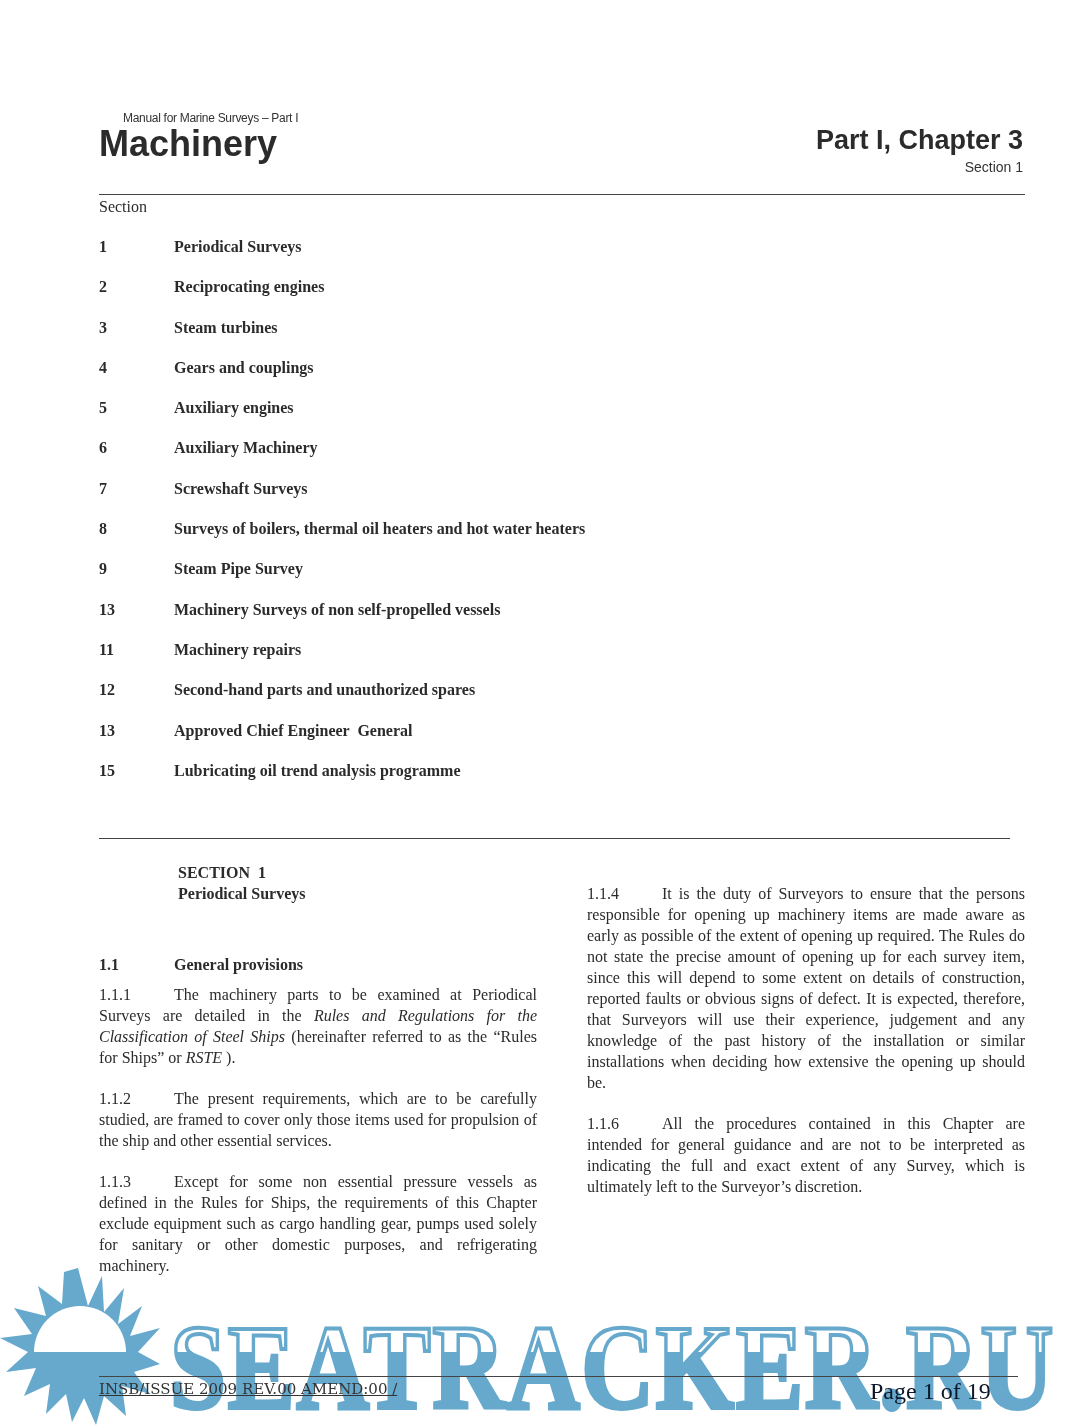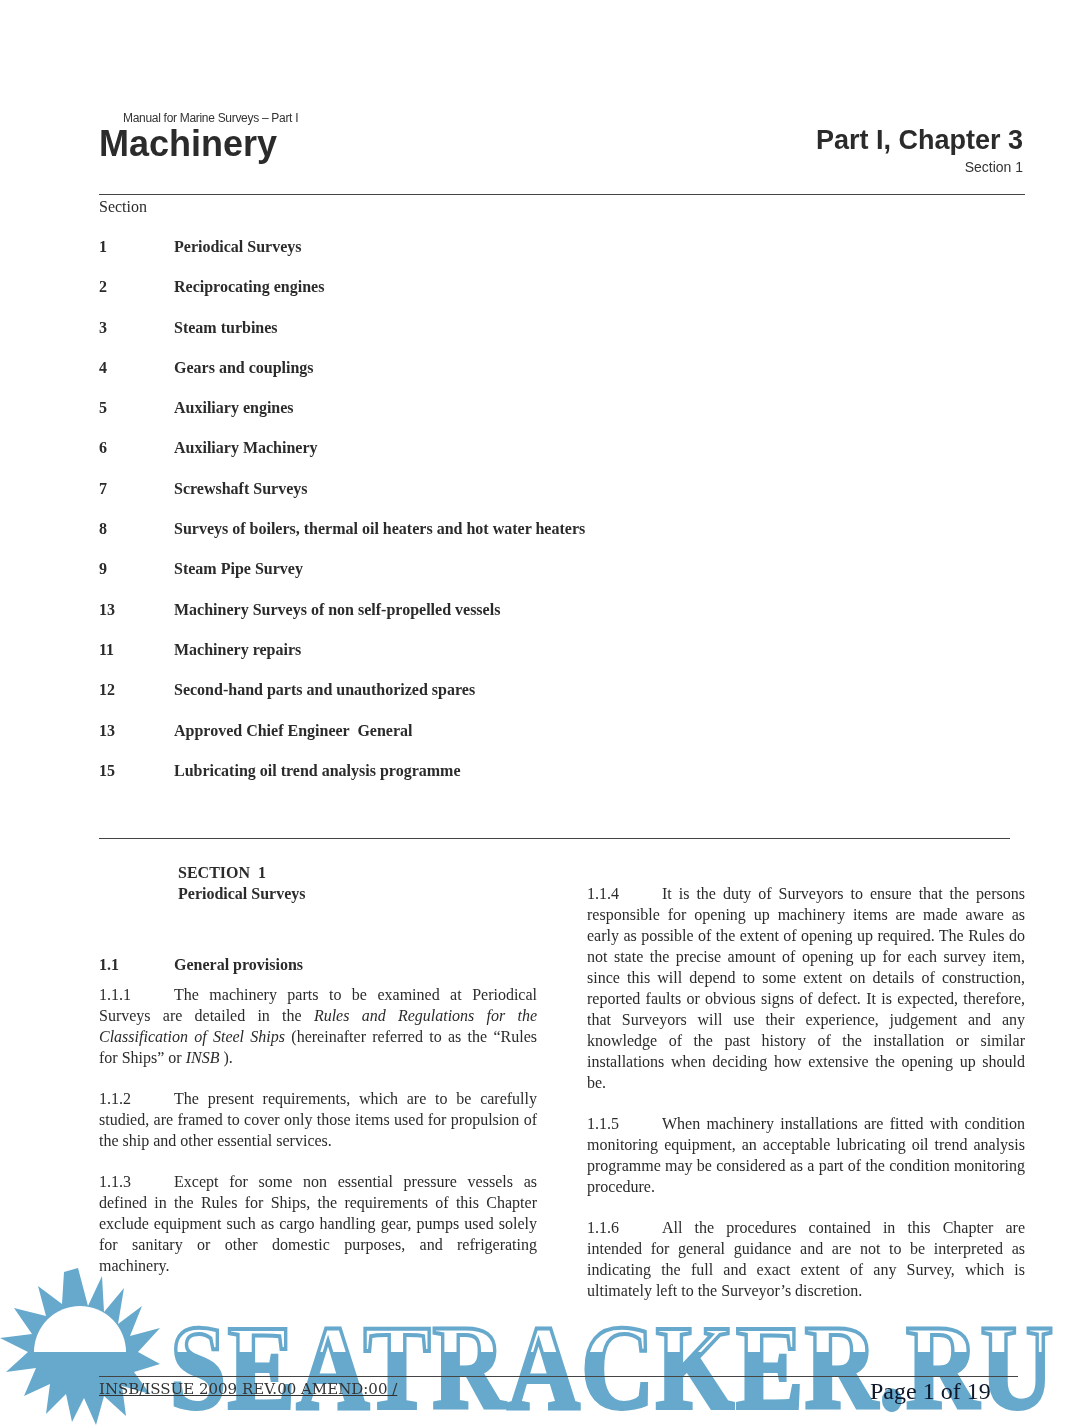--- a/index.html
+++ b/index.html
@@ -117,28 +117,27 @@
   <div style="white-space:pre">SECTION  1</div>
   <div>Periodical Surveys</div>
 </div>
 
 <div class="abs serif subsec">
   <span class="num">1.1</span>
   <span>General provisions</span>
 </div>
 
 <div class="abs col col-left">
-  <p class="para"><span class="pnum">1.1.1</span><span>The machinery parts to be examined at Periodical Surveys are detailed in the </span><i>Rules and Regulations for the Classification of Steel Ships</i><span> (hereinafter referred to as the “Rules for Ships” or </span><i>INSB</i><span> ).</span></p>
+  <p class="para"><span class="pnum">1.1.1</span><span>The machinery parts to be examined at Periodical Surveys are detailed in the </span><i>Rules and Regulations for the Classification of Steel Ships</i><span> (hereinafter referred to as the “Rules for Ships” or </span><i>RSTE</i><span> ).</span></p>
   <p class="para"><span class="pnum">1.1.2</span><span>The present requirements, which are to be carefully studied, are framed to cover only those items used for propulsion of the ship and other essential services.</span></p>
   <p class="para"><span class="pnum">1.1.3</span><span>Except for some non essential pressure vessels as defined in the Rules for Ships, the requirements of this Chapter exclude equipment such as cargo handling gear, pumps used solely for sanitary or other domestic purposes, and refrigerating machinery.</span></p>
 </div>
 
 <div class="abs col col-right">
   <p class="para"><span class="pnum">1.1.4</span><span>It is the duty of Surveyors to ensure that the persons responsible for opening up machinery items are made aware as early as possible of the extent of opening up required. The Rules do not state the precise amount of opening up for each survey item, since this will depend to some extent on details of construction, reported faults or obvious signs of defect. It is expected, therefore, that Surveyors will use their experience, judgement and any knowledge of the past history of the installation or similar installations when deciding how extensive the opening up should be.</span></p>
-  <p class="para"><span class="pnum">1.1.5</span><span>When machinery installations are fitted with condition monitoring equipment, an acceptable lubricating oil trend analysis programme may be considered as a part of the condition monitoring procedure.</span></p>
   <p class="para"><span class="pnum">1.1.6</span><span>All the procedures contained in this Chapter are intended for general guidance and are not to be interpreted as indicating the full and exact extent of any Survey, which is ultimately left to the Surveyor’s discretion.</span></p>
 </div>
 
 <svg class="abs watermark" viewBox="0 0 1080 157" xmlns="http://www.w3.org/2000/svg">
   <defs>
     <clipPath id="lowerHalf">
         <rect x="0" y="84" width="1080" height="80"></rect>
       </clipPath>
   </defs>
   <g>

